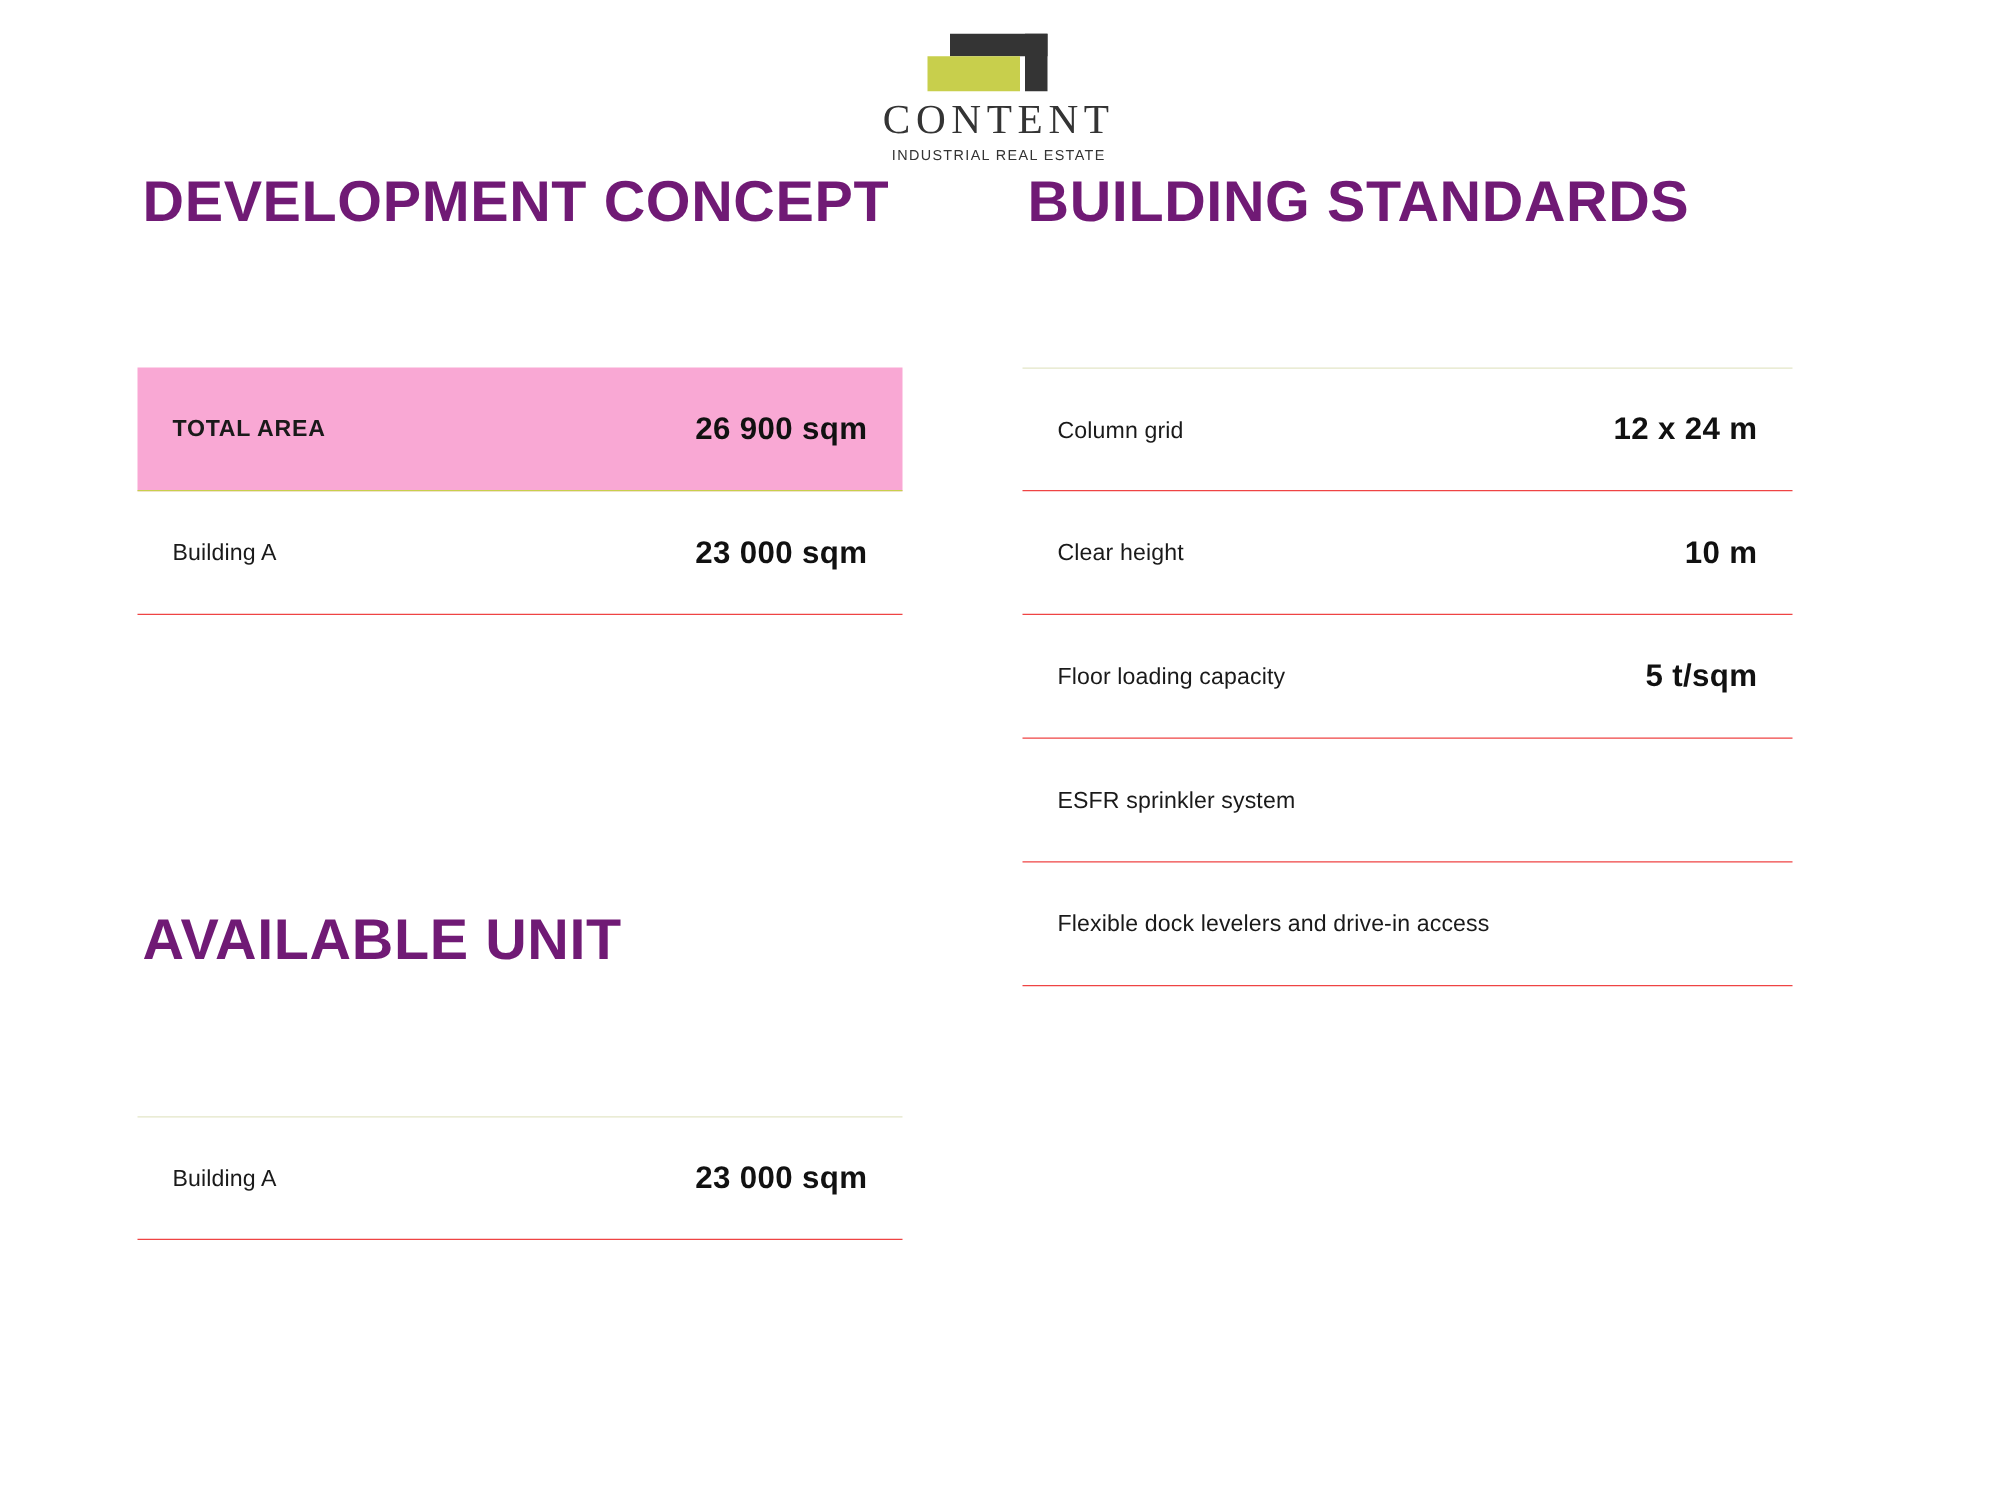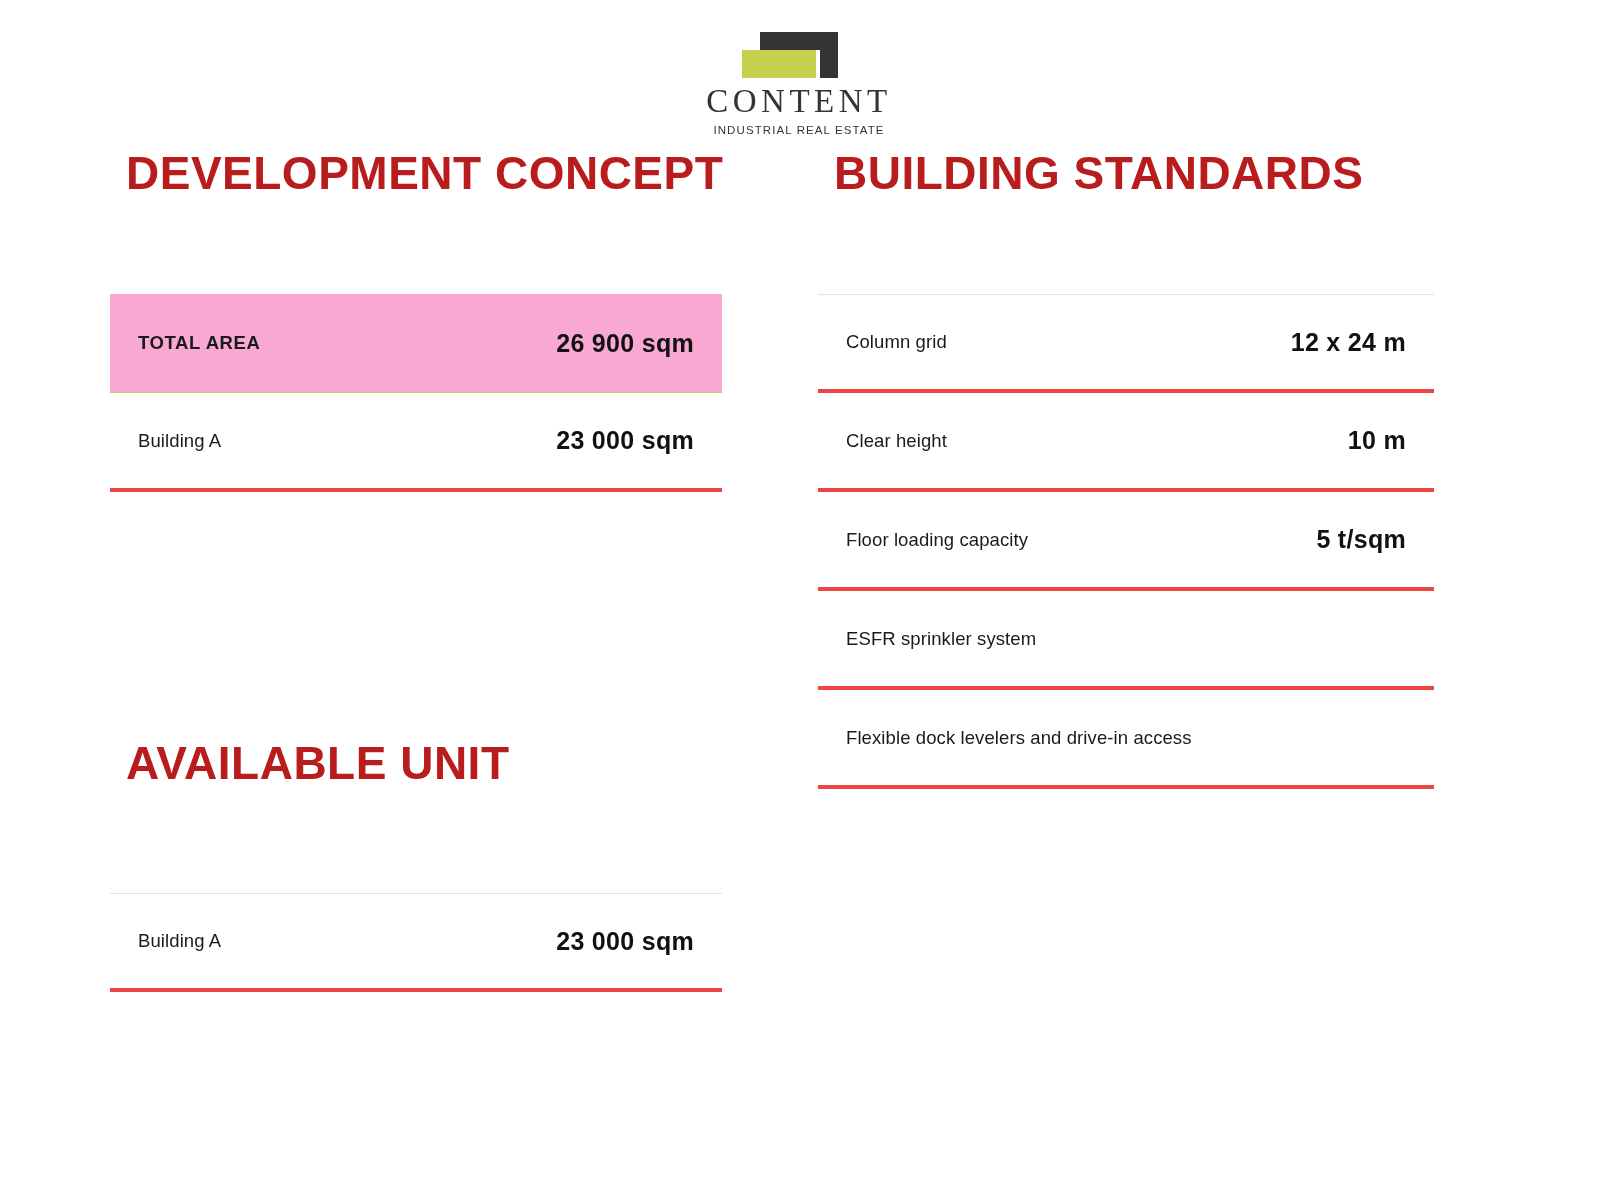--- a/index.html
+++ b/index.html
@@ -20,21 +20,21 @@
   .logo-block {
     position: absolute;
     left: 683px;
     top: 0px;
     width: 232px;
     height: 136px;
     background: #ffffff;
     display: flex;
     flex-direction: column;
     align-items: center;
-    justify-content: flex-end;
+    justify-content: center;
     padding-top: 22px;
     box-sizing: border-box;
   }
   .logo-mark {
     position: relative;
     width: 150px;
     height: 48px;
   }
   .logo-mark .bar-dark-top {
     position: absolute;
@@ -74,22 +74,22 @@
     color: #343434;
     margin-top: 4px;
     font-weight: 400;
   }
 
   .section-title {
     font-size: 46px;
     font-weight: 800;
     letter-spacing: 0.5px;
     line-height: 1.30;
-    color: #b91c1c;
-    margin: 16px;
+    color: #701a75;
+    margin: 4px;
     text-transform: uppercase;
   }
 
   .title-dev { position: absolute; left: 110px; top: 128px; width: 620px; }
   .title-avail { position: absolute; left: 110px; top: 718px; width: 620px; }
   .title-std { position: absolute; left: 818px; top: 128px; width: 620px; }
 
   
   .table {
     position: absolute;
@@ -99,21 +99,21 @@
   .table-avail { left: 110px; top: 893px; }
   .table-std { left: 818px; top: 294px; width: 616px; }
 
   .row {
     display: flex;
     align-items: center;
     justify-content: space-between;
     height: 99px;
     box-sizing: border-box;
     padding: 0 28px;
-    border-bottom: 4px solid #ef4444;
+    border-bottom: 1px solid #ef4444;
   }
   .row.first {
     border-top: 1px solid #e3e6c8;
   }
   .row.highlight {
     background: #f9a8d4;
     border-bottom: 1px solid #c8cf4c;
     border-top: none;
   }
   .row-label {

